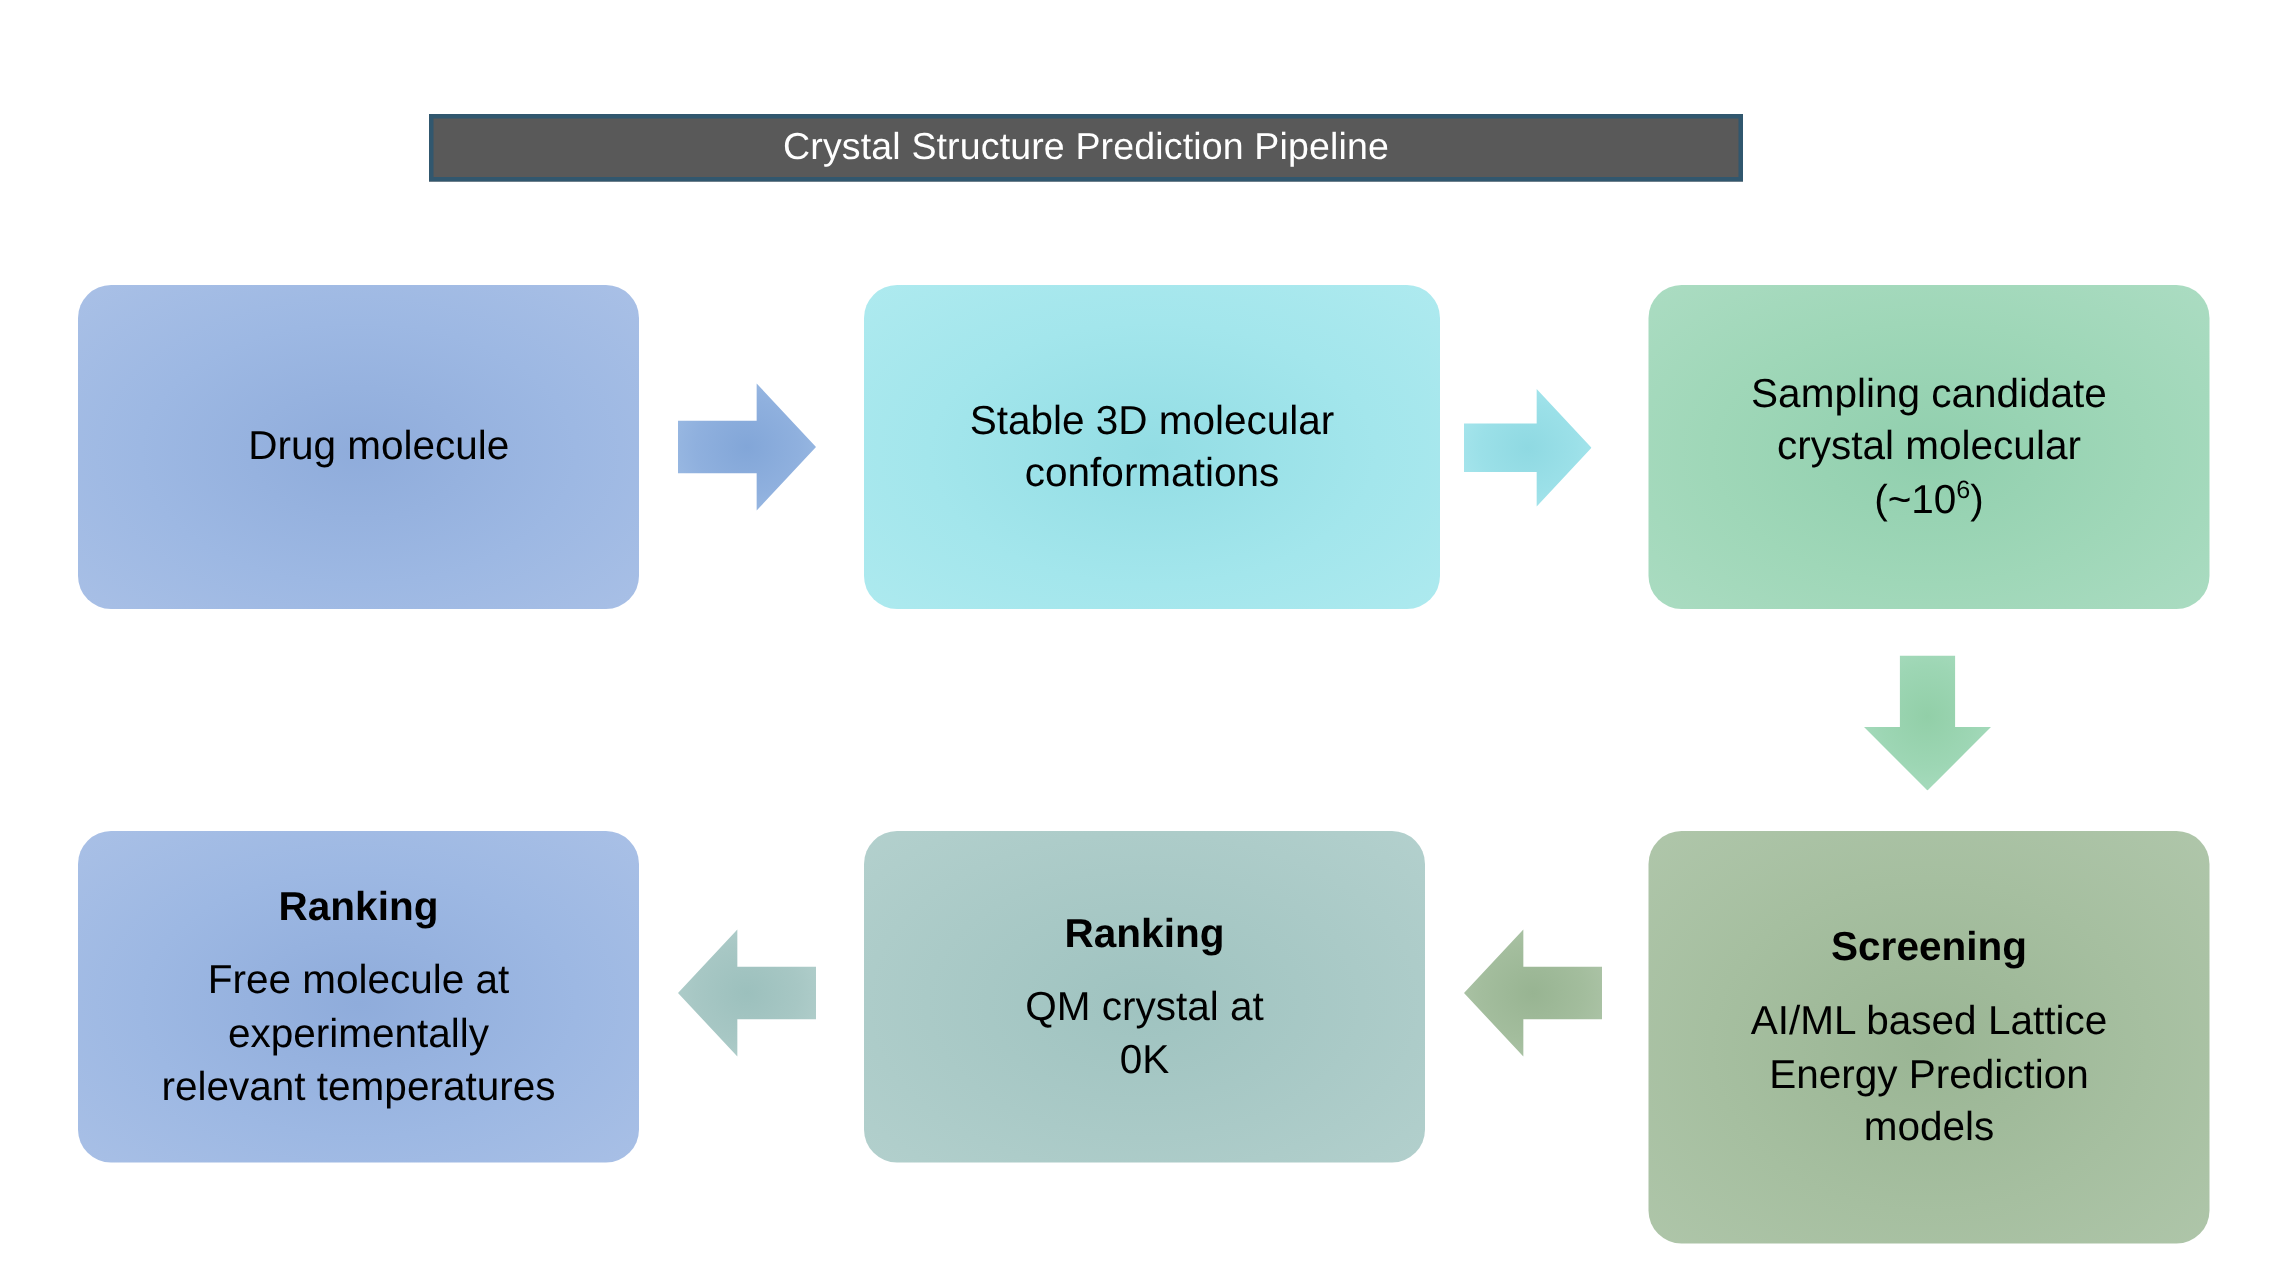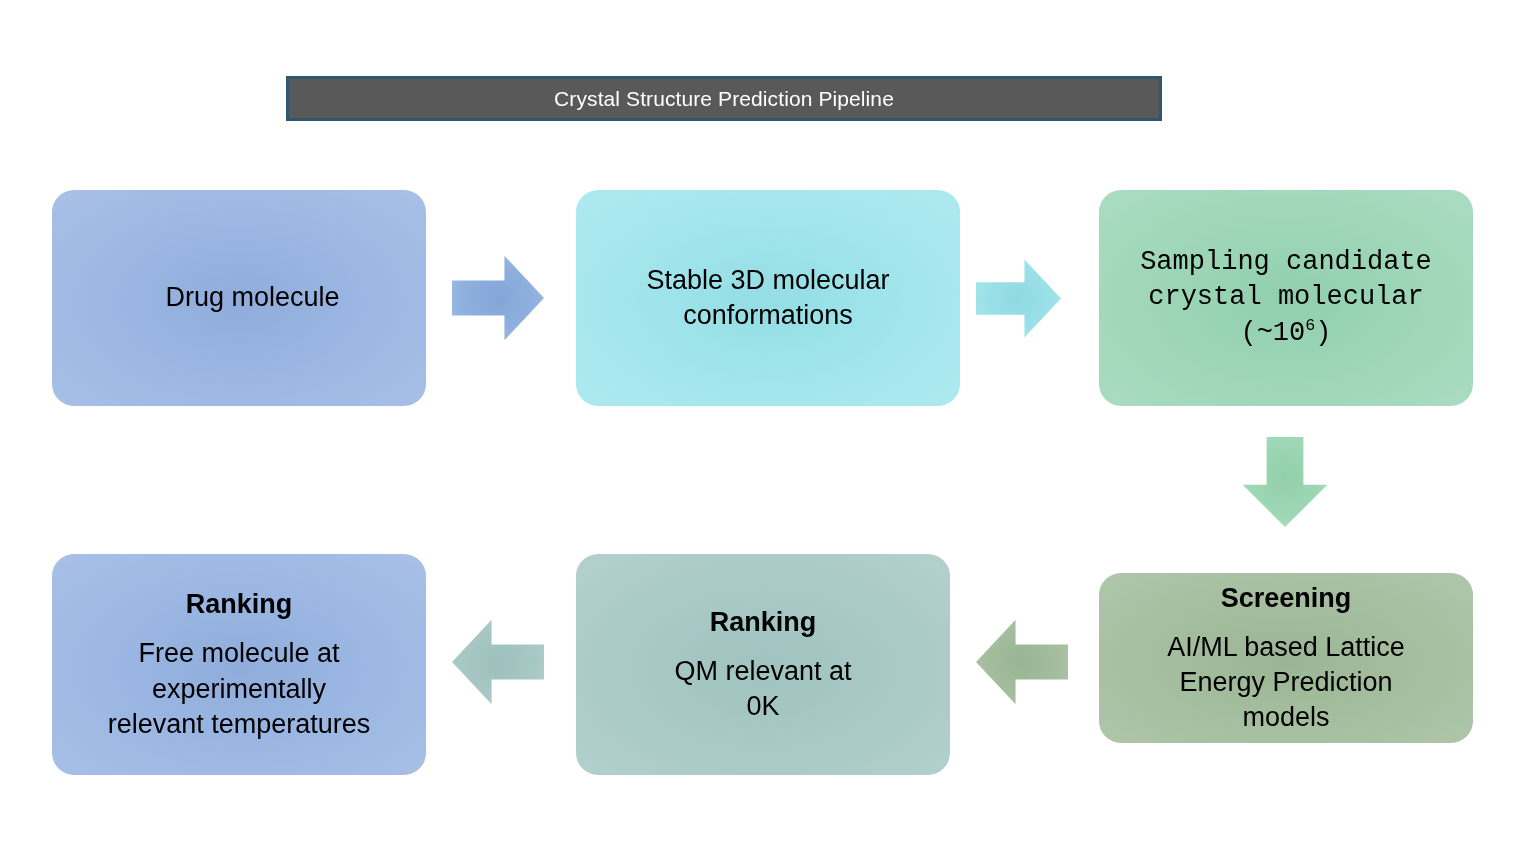--- a/index.html
+++ b/index.html
@@ -31,21 +31,21 @@
     height: 45px;
     background: #595959;
     border: 3px solid #31576E;
     box-sizing: border-box;
     display: flex;
     align-items: center;
     justify-content: center;
   }
   .title-banner .title-text {
     color: #ffffff;
-    font-size: 21px;
+    font-size: 25px;
     font-weight: 400;
     letter-spacing: 0.1px;
     line-height: 1;
     white-space: nowrap;
   }
 
   
   .node {
     position: absolute;
     border-radius: 22px;
@@ -86,26 +86,24 @@
     background: radial-gradient(ellipse at 50% 52%, #8FACDB 0%, #9DB8E3 55%, #A9C0E6 100%);
     padding-left: 41px;
   }
   #node-conformations {
     left: 576px; top: 190px;  width: 384px;  height: 216px;
     background: radial-gradient(ellipse at 50% 52%, #93DDE4 0%, #A3E6EC 55%, #AEEAEF 100%);
   }
   #node-sampling {
     left: 1099px; top: 190px; width: 374px;  height: 216px;
     background: radial-gradient(ellipse at 50% 52%, #91CFAE 0%, #9FD7B8 55%, #ABDCC2 100%);
-    font-family: Liberation Mono, monospace;
   }
   #node-screening {
-    left: 1099px; top: 554px; width: 374px;  height: 170px;
+    left: 1099px; top: 554px; width: 374px;  height: 275px;
     background: radial-gradient(ellipse at 50% 52%, #9AB594 0%, #A6BFA0 55%, #AFC6AA 100%);
-    margin-top: 19px;
   }
   #node-ranking-qm {
     left: 576px; top: 554px;  width: 374px;  height: 221px;
     background: radial-gradient(ellipse at 50% 52%, #9FC3C0 0%, #AACAC7 55%, #B3D0CD 100%);
   }
   #node-ranking-free-energy {
     left: 52px;  top: 554px;  width: 374px;  height: 221px;
     background: radial-gradient(ellipse at 50% 52%, #8FACDB 0%, #9DB8E3 55%, #A9C0E6 100%);
   }
 
@@ -148,21 +146,21 @@
     <div class="body-block">
       <div class="line">AI/ML based Lattice</div>
       <div class="line">Energy Prediction</div>
       <div class="line">models</div>
     </div>
   </div>
 
   <div class="node" id="node-ranking-qm">
     <div class="head">Ranking</div>
     <div class="body-block">
-      <div class="line">QM relevant at</div>
+      <div class="line">QM crystal at</div>
       <div class="line">0K</div>
     </div>
   </div>
 
   <div class="node" id="node-ranking-free-energy">
     <div class="head">Ranking</div>
     <div class="body-block">
       <div class="line">Free molecule at</div>
       <div class="line">experimentally</div>
       <div class="line">relevant temperatures</div>

